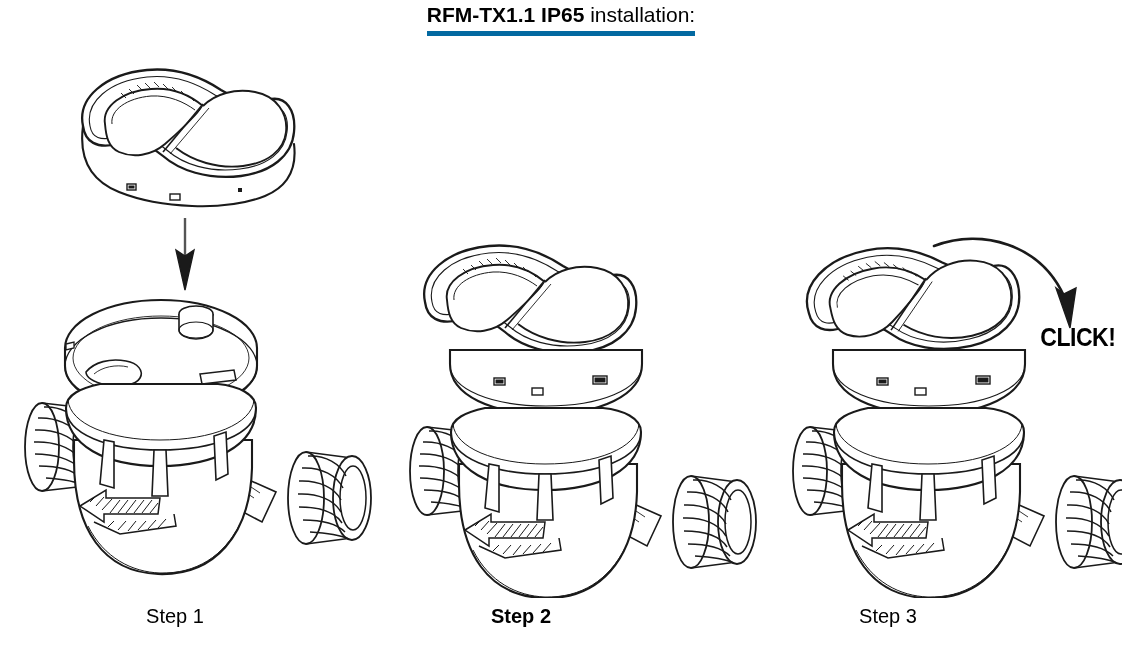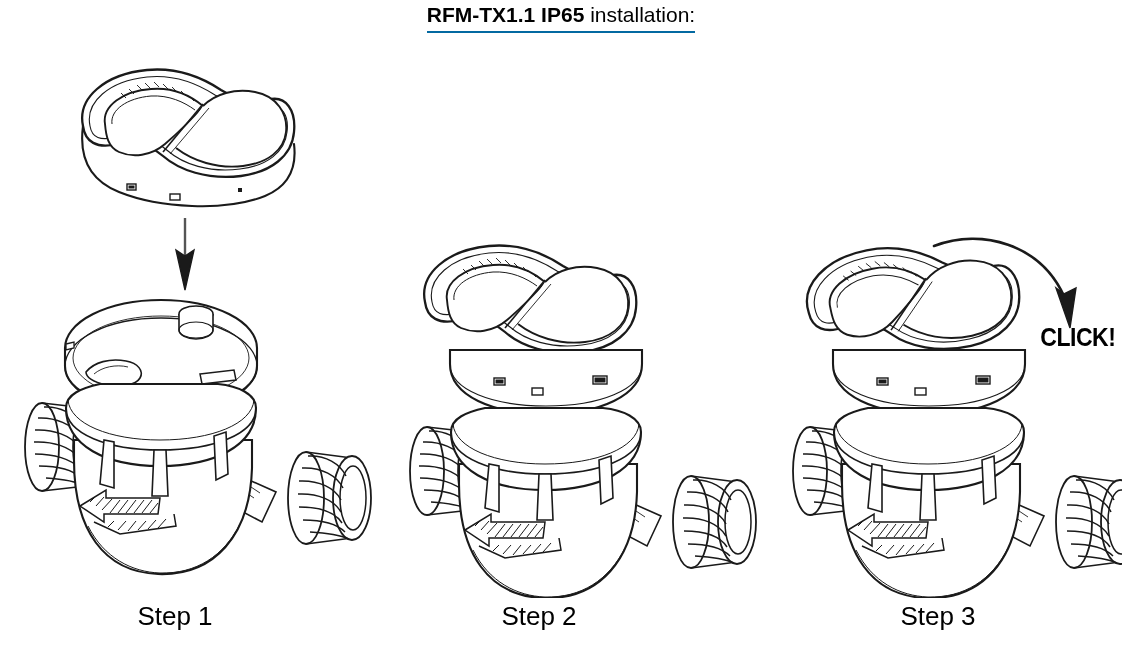--- a/index.html
+++ b/index.html
@@ -22,48 +22,48 @@
     top: 0px;
     left: 0;
     width: 1122px;
     text-align: center;
     font-size: 21px;
     line-height: 30px;
     white-space: nowrap;
   }
   #doc-title .title-inner {
     display: inline-block;
-    border-bottom: 2px solid #0369a1;
+    border-bottom: 5px solid #0369a1;
     padding-bottom: 1px;
   }
   #doc-title .bold { font-weight: bold; }
   #doc-title .reg  { font-weight: normal; }
 
   
   #figure-area {
     position: absolute;
     top: 38px;
     left: 0;
     width: 982px;
     height: 560px;
   }
   #figure-area svg { display: block; }
 
   
   .step-caption {
     position: absolute;
     top: 601px;
-    font-size: 26px;
+    font-size: 20px;
     line-height: 30px;
     text-align: center;
     white-space: nowrap;
   }
   #step-caption-1 { left: 105px;  width: 140px; }
-  #step-caption-2 { left: 469px;  width: 140px; }
-  #step-caption-3 { left: 868px;  width: 140px; }
+  #step-caption-2 { left: 451px;  width: 140px; font-weight: bold; }
+  #step-caption-3 { left: 818px;  width: 140px; }
 </style>
 </head>
 <body>
 
 <div id="doc-title">
   <span class="title-inner"><span class="bold">RFM-TX1.1 IP65</span><span class="reg"> installation:</span></span>
 </div>
 
 <div id="figure-area">
 <svg width="1122" height="560" viewBox="0 0 1122 560" xmlns="http://www.w3.org/2000/svg">

